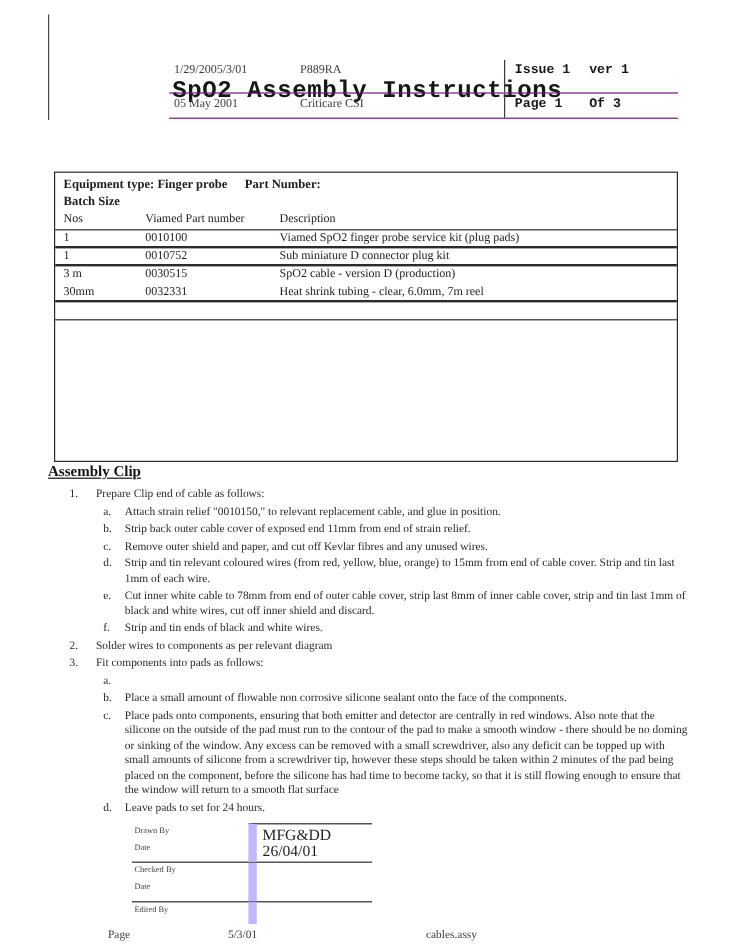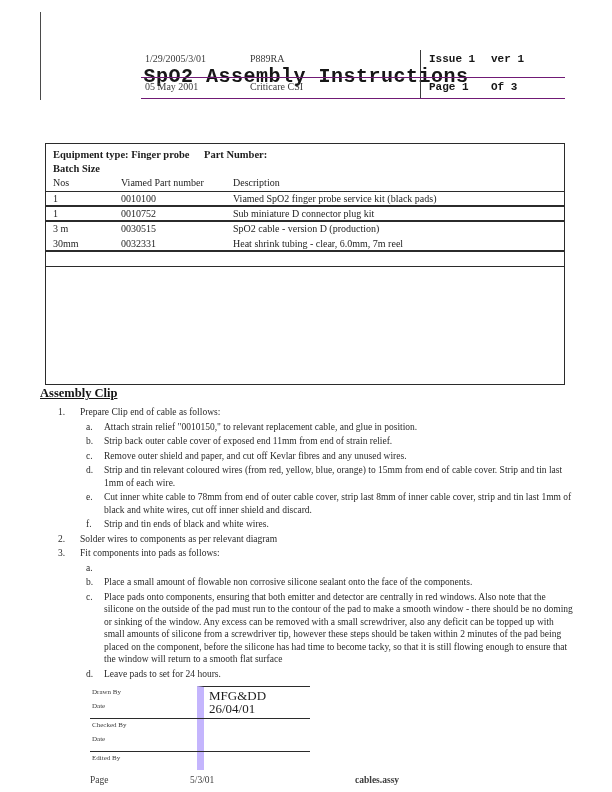--- a/index.html
+++ b/index.html
@@ -63,35 +63,35 @@
   .step, .substep { display:flex; font-size:9.5px; line-height:12.5px; color:#2a2a2a; }
   .step { padding-left:18px; margin-bottom:2px; }
   .step-num { width:22px; flex:none; }
   .step-text { flex:1; }
   .substep { padding-left:46px; margin-bottom:2px; }
   .ss-letter { width:18px; flex:none; }
   .ss-text { flex:1; }
 
   
   .signoff { margin:6px 0 0 50px; width:220px; }
-  .so-row { display:flex; border-bottom:1px solid #2b2b2b; }
+  .so-row { display:flex; border-bottom:1px solid #2b2b2b;margin-left:20px; }
   .so-row.last { border-bottom:none; }
   .so-labels { width:107px; padding:2px 0 2px 2px; font-size:7px; color:#3c3c3c; }
   .so-labels div { margin-bottom:6px; }
   .so-values { width:113px; border-left:7px solid #c4b5fd; padding:2px 0 2px 5px; font-size:13px; line-height:13px; }
   .so-values.vtop { border-top:1px solid #2b2b2b; }
   .so-row-1 { min-height:30px; }
   .so-row-2 { min-height:31px; }
   .so-row-3 { min-height:15px; }
 
   
   .doc-footer { position:relative; margin-top:5px; height:14px; font-size:9.5px; color:#3c3c3c; }
   .f-page { position:absolute; left:50px; }
   .f-date { position:absolute; left:150px;text-align:right; }
-  .f-file { position:absolute; left:315px;font-weight:bold; }
+  .f-file { position:absolute; left:315px; }
 </style>
 </head>
 <body>
 
 <div class="page">
 
   <div class="left-tick"></div>
 
   <h1 class="title">SpO2 Assembly Instructions</h1>
 
@@ -127,21 +127,21 @@
 
     <div class="pt-row pt-colhead">
       <span>Nos</span>
       <span>Viamed Part number</span>
       <span>Description</span>
     </div>
 
     <div class="pt-row pt-data b2">
       <span>1</span>
       <span>0010100</span>
-      <span>Viamed SpO2 finger probe service kit (black pads)</span>
+      <span>Viamed SpO2 finger probe service kit (plug pads)</span>
     </div>
     <div class="pt-row pt-data b2">
       <span>1</span>
       <span>0010752</span>
       <span>Sub miniature D connector plug kit</span>
     </div>
     <div class="pt-row pt-data">
       <span>3 m</span>
       <span>0030515</span>
       <span>SpO2 cable - version D (production)</span>

